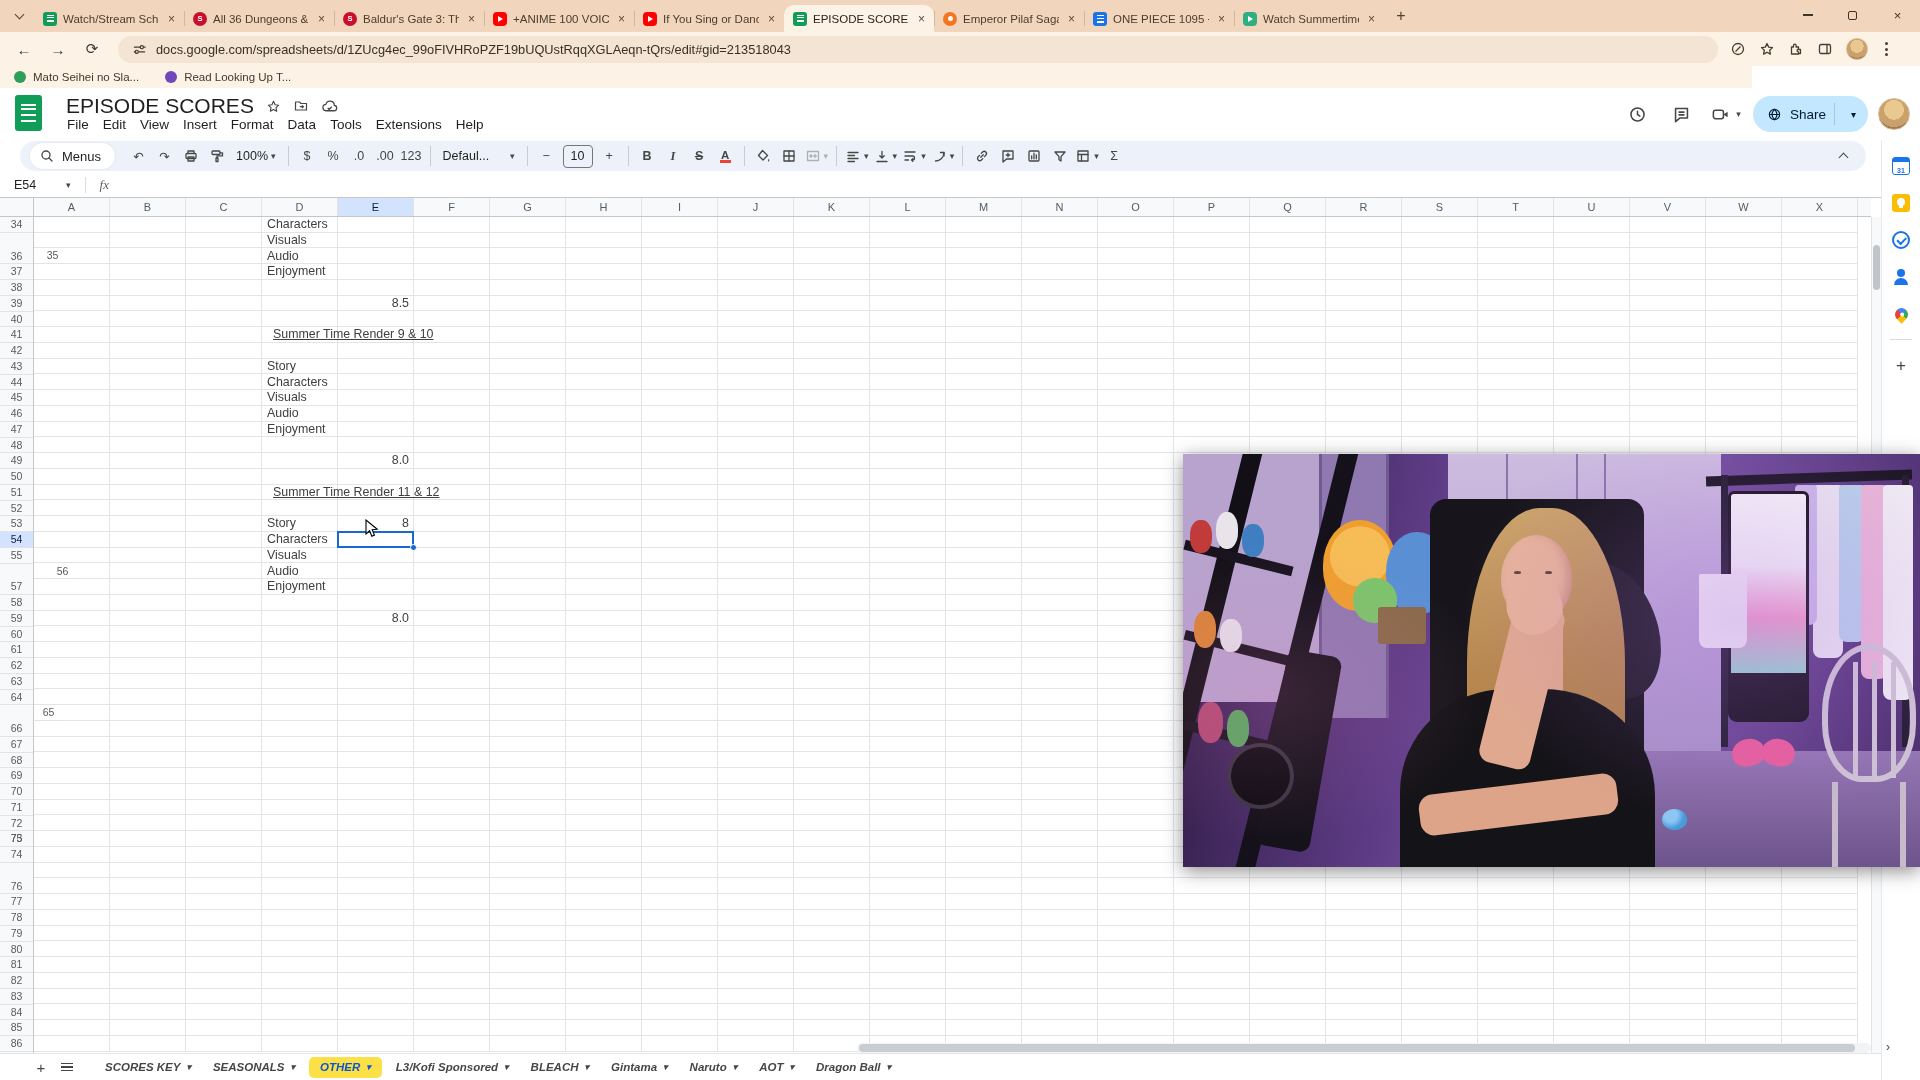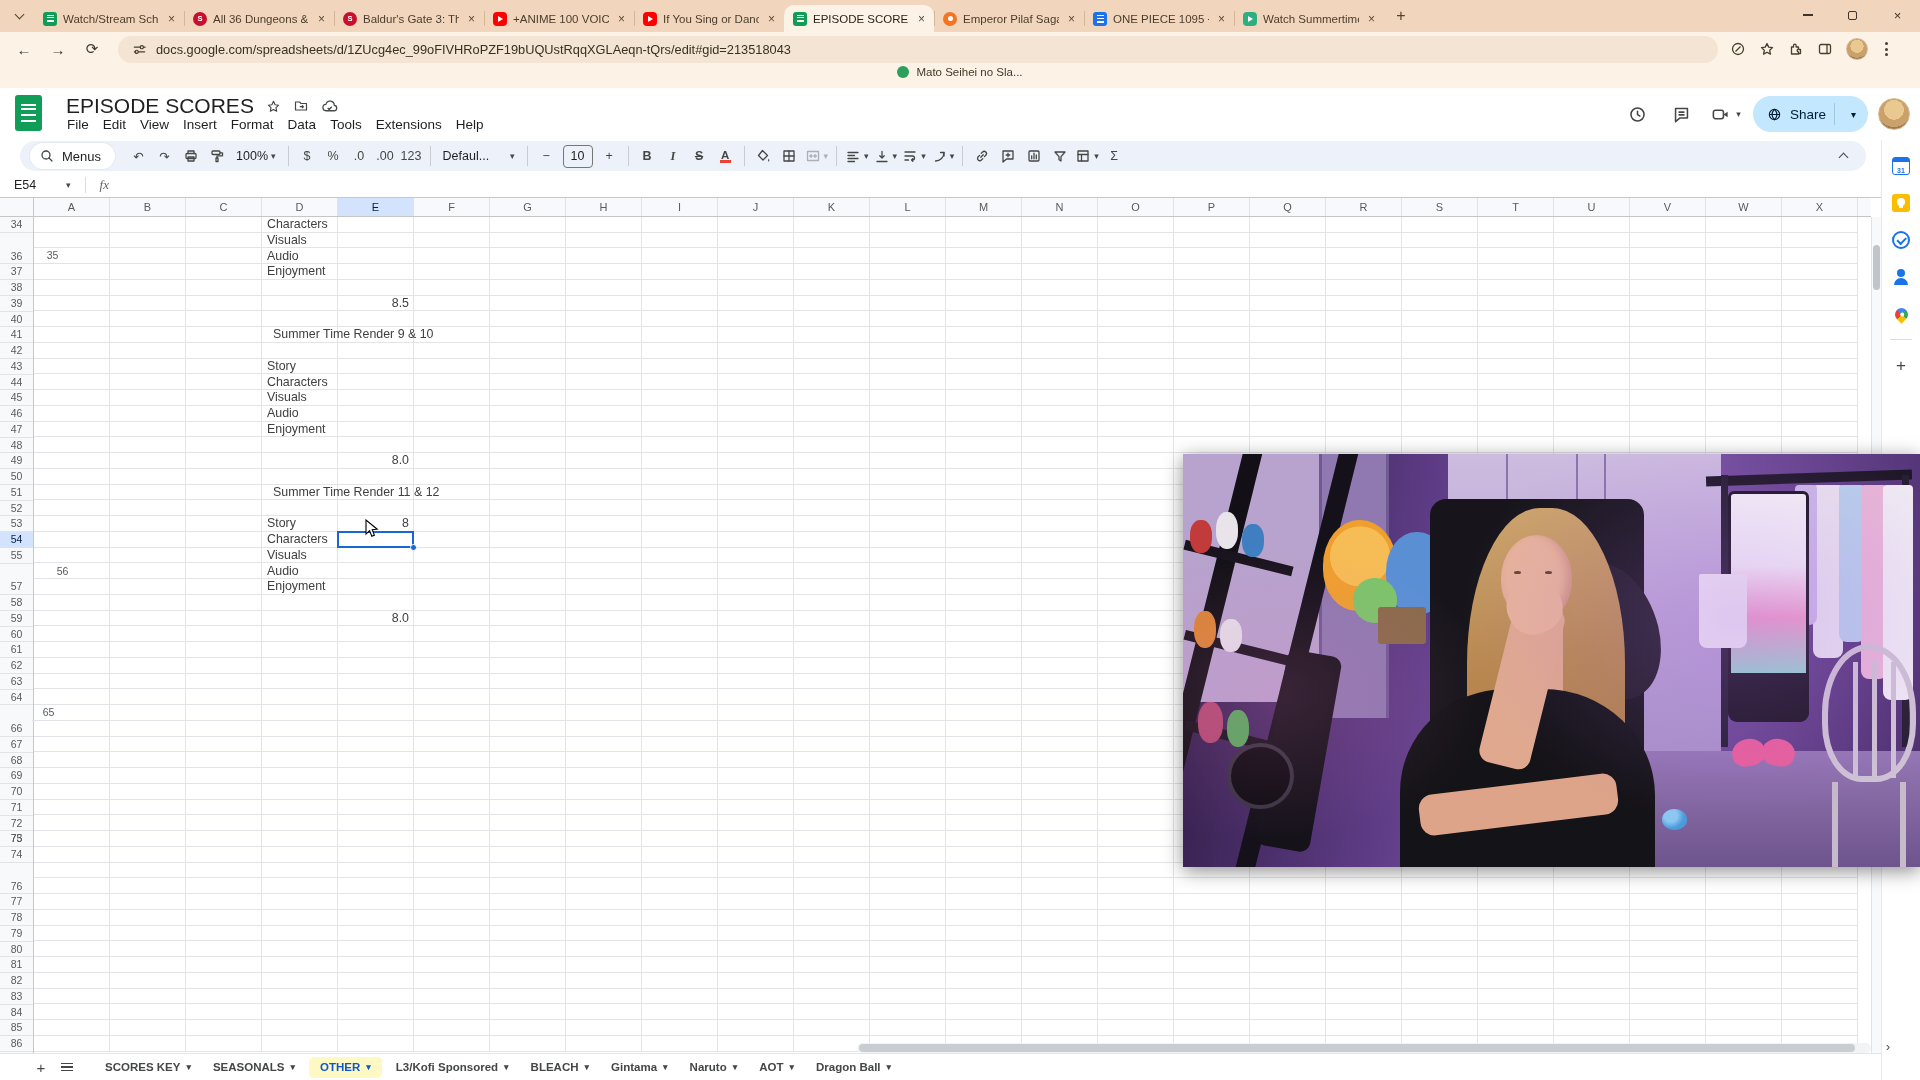--- a/index.html
+++ b/index.html
@@ -38,21 +38,21 @@
   .navbtn{width:28px;height:28px;display:flex;align-items:center;justify-content:center;color:#433825;font-size:15px;border-radius:50%;}
   #urlpill{flex:1;height:27px;background:#f3e4d3;border-radius:14px;display:flex;align-items:center;gap:9px;padding:0 14px;margin:0 6px;max-width:1600px;}
   #urltext{font-size:12.8px;color:#39301f;white-space:nowrap;overflow:hidden;}
   #urlicons{display:flex;align-items:center;gap:13px;padding-right:4px;}
   .uicon{color:#4a3e2b;}
   .avatar{width:22px;height:22px;border-radius:50%;background:radial-gradient(circle at 50% 36%,#e9c98f 0 40%,#caa06b 41% 70%,#9c7a53 71%);border:1px solid #d8bb95;}
   .kebab{display:flex;flex-direction:column;gap:2.5px;padding:0 4px;}
   .kebab i{width:3px;height:3px;border-radius:50%;background:#4a3e2b;}
 
   
-  #bookmarks{position:absolute;left:0;top:66px;width:1920px;height:22px;background:#fcf2e6;display:flex;align-items:center;gap:26px;padding:0 14px;flex-direction:column;}
+  #bookmarks{position:absolute;left:0;top:66px;width:1752px;height:22px;background:#fcf2e6;display:flex;align-items:center;gap:26px;padding:0 14px;}
   .bm{display:flex;align-items:center;gap:7px;font-size:11.5px;color:#443a28;}
   .bm i{width:12px;height:12px;border-radius:50%;display:block;}
 
   
   #appheader{position:absolute;left:0;top:88px;width:1920px;height:52px;background:#fff;}
   #slogo{position:absolute;left:15px;top:7px;width:27px;height:36px;background:#0f9d58;border-radius:3px;display:flex;align-items:center;justify-content:center;}
   #slogo i{display:block;width:15px;height:19px;background:
      linear-gradient(#fff,#fff) 0 0/15px 2px no-repeat,
      repeating-linear-gradient(#fff 0 2px,transparent 2px 6px) 0 4px/15px 15px no-repeat;}
   #titlerow{position:absolute;left:66px;top:6px;display:flex;align-items:center;gap:12px;}
@@ -99,39 +99,39 @@
   .ch{position:absolute;top:0;height:18px;width:76px;text-align:center;line-height:18px;font-size:11px;color:#575b5f;border-right:1px solid #e1e3e6;}
   .ch.sel{background:#d3e3fd;color:#041e49;}
   #rowheaders{position:absolute;left:0;top:19px;width:34px;height:836px;background:#f8f9fa;border-right:1px solid #c4c7c5;}
   .rh{position:absolute;left:0;width:33px;height:15.75px;text-align:center;font-size:10.5px;color:#575b5f;line-height:15.75px;border-bottom:1px solid #e1e3e6;}
   .rh.sel{background:#d3e3fd;color:#041e49;}
   #cellsbg{position:absolute;left:34px;top:19px;width:1824px;height:835px;
     background-image:repeating-linear-gradient(to right,transparent 0 75px,#e2e4e7 75px 76px),
                      repeating-linear-gradient(to bottom,transparent 0 14.75px,#e2e4e7 14.75px 15.75px);}
   .cell{position:absolute;height:15.75px;line-height:15.5px;font-size:12.4px;color:#404040;padding:0 5px;white-space:nowrap;}
   .cell.right{text-align:right;width:76px;}
-  .cell.u{padding-left:11px;text-align:right;}
+  .cell.u{text-decoration:underline;padding-left:11px;text-align:right;}
   #selbox{position:absolute;border:2px solid #1967d2;}
   #fillhandle{position:absolute;width:7px;height:7px;border-radius:50%;background:#1967d2;border:1.5px solid #fff;}
   #vscroll{position:absolute;left:1871px;top:19px;width:10px;height:836px;background:#f8f9fa;border-left:1px solid #e1e3e6;}
   #vthumb{position:absolute;left:1px;top:28px;width:7px;height:45px;background:#c1c5c9;border-radius:4px;}
   #hscroll{position:absolute;left:857px;top:845px;width:1014px;height:10px;background:#f1f3f4;border-radius:5px;}
   #hthumb{position:absolute;left:2px;top:1px;width:996px;height:8px;background:#c9cdd1;border-radius:4px;}
 
   
   #cursor{position:absolute;left:364px;top:519px;z-index:40;}
 
   
   #sheettabbar{position:absolute;left:0;top:1053px;width:1920px;height:27px;background:#fff;border-top:1px solid #e3e5e8;display:flex;align-items:center;padding-left:28px;}
   .barbtn{width:26px;height:26px;display:flex;align-items:center;justify-content:center;color:#444746;font-size:15px;}
   #allsheets{margin-right:14px;}
   #allsheets i{display:block;width:12px;height:8px;background:repeating-linear-gradient(#444746 0 1.4px,transparent 1.4px 3.3px);}
-  .stab{height:27px;display:flex;align-items:center;gap:6px;padding:0 11px;font-size:11.5px;font-weight:bold;color:#444746;}
+  .stab{height:27px;display:flex;align-items:center;gap:6px;padding:0 11px;font-size:11.5px;font-weight:bold;color:#444746;font-style:italic;}
   .stab .ddarrow{margin:0;}
-  .stab.active{height:21px;background:#fef9c3;border-radius:5px;color:#0b57d0;margin:16px 3px;}
+  .stab.active{height:21px;background:#fde047;border-radius:5px;color:#0b57d0;margin:16px 3px;}
   .stab.active .ddarrow{color:#0b57d0;}
 
   
   #sidepanel{position:absolute;left:1881px;top:140px;width:39px;height:940px;background:#fff;border-left:1px solid #e8eaed;}
   .spicon{width:22px;height:22px;margin:15px auto 0;display:flex;align-items:center;justify-content:center;}
   .ic-cal{width:18px;height:18px;border-radius:3px;background:#fff;border:1.5px solid #1a73e8;position:relative;font-size:7px;color:#1a73e8;display:flex;align-items:flex-end;justify-content:center;font-weight:bold;}
   .ic-cal::before{content:"";position:absolute;left:0;top:0;right:0;height:4px;background:#1a73e8;}
   .ic-keep{width:18px;height:18px;border-radius:3px;background:#fbbc04;position:relative;}
   .ic-keep::before{content:"";position:absolute;left:5px;top:4px;width:8px;height:8px;border-radius:50%;background:#fff;}
   .ic-keep::after{content:"";position:absolute;left:7px;top:11px;width:4px;height:3px;background:#fff;}

